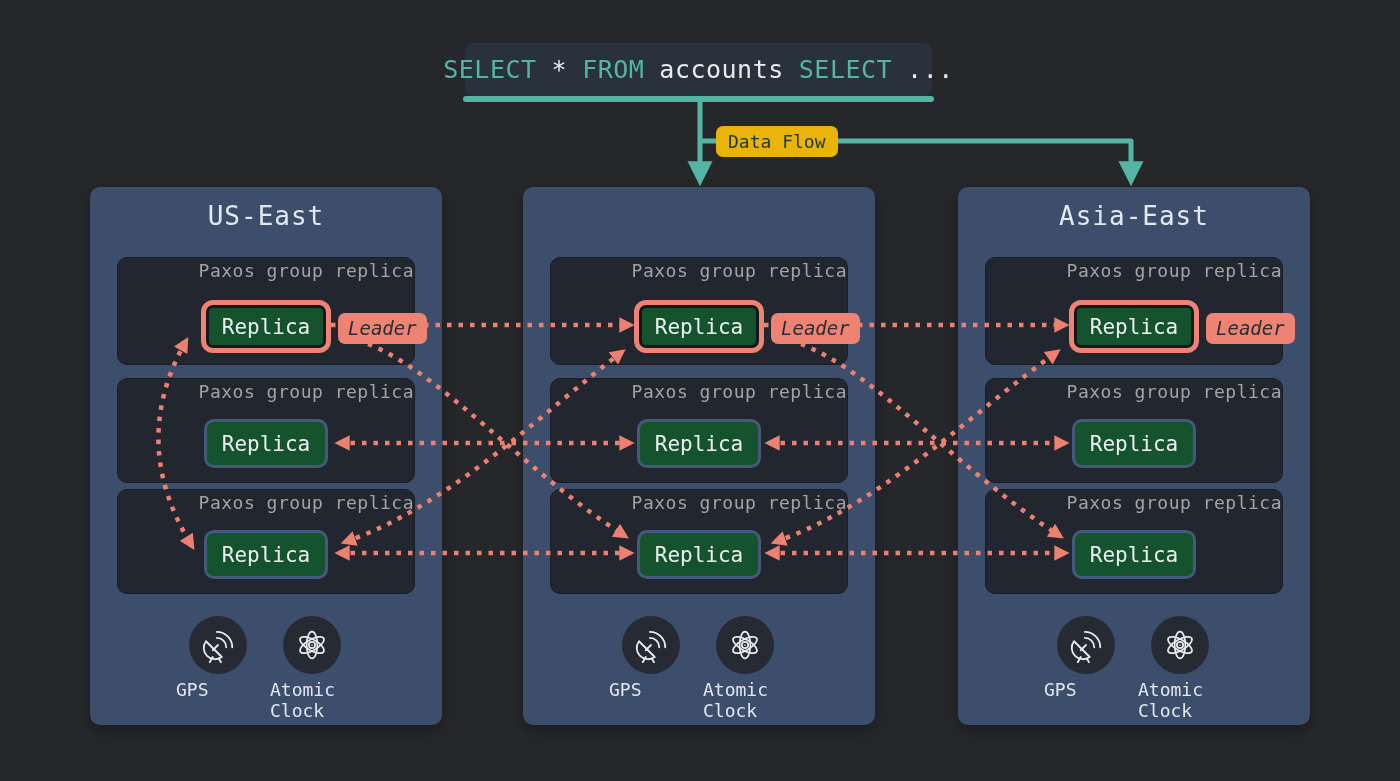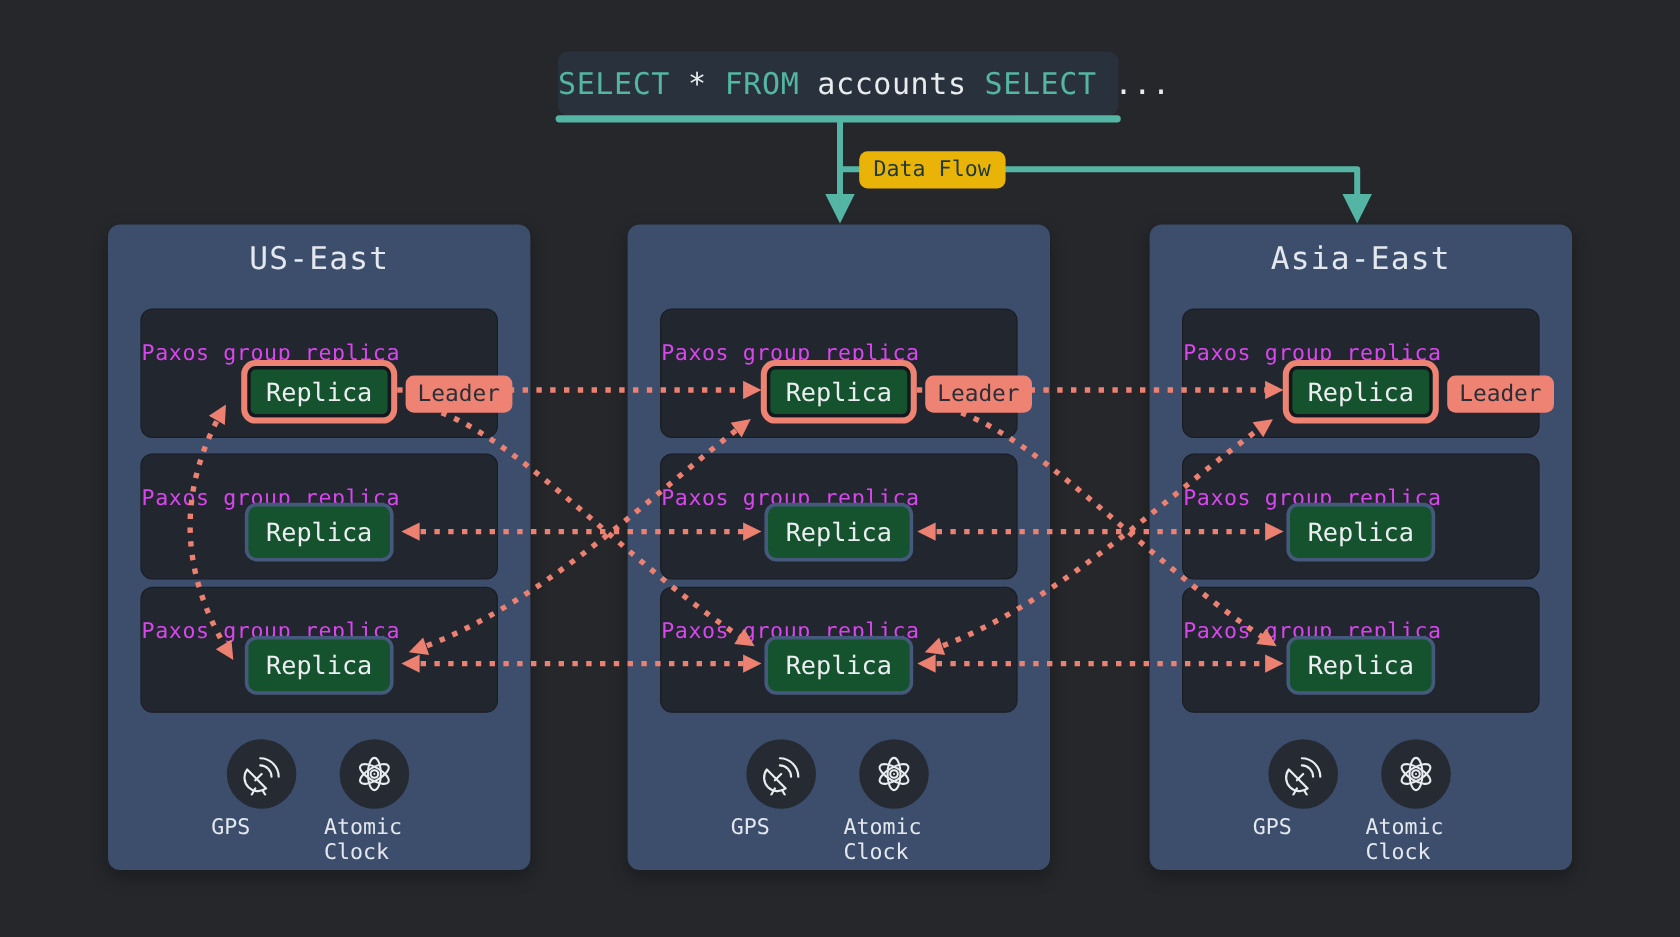--- a/index.html
+++ b/index.html
@@ -7,21 +7,21 @@
   .canvas {
     position:relative; width:1400px; height:781px;
     background:#25272b; overflow:hidden;
     font-family:"DejaVu Sans Mono", monospace;
   }
 
   
   .sql-box {
     position:absolute; left:465px; top:43px; width:467px; height:53px;
     background:#29323c; border-radius:8px;
-    display:flex; align-items:center; 
+    display:flex; align-items:center; justify-content:center;
   }
   .sql-line { display:flex; gap:15px; font-size:25px; letter-spacing:0.5px; }
   .tok.kw { color:#54b5a4; }
   .tok.id { color:#e9ecef; }
   .sql-underline {
     position:absolute; left:-2px; right:-2px; bottom:-6px; height:6px;
     background:#54b5a4; border-radius:3px;
   }
 
   
@@ -41,40 +41,41 @@
   .region-title {
     position:absolute; top:14px; left:0; right:0;
     text-align:center; font-size:26px; letter-spacing:1px; color:#e3e7ee;
   }
 
   .paxos {
     position:absolute; left:27px; width:298px;
     background:#22262e; border:1px solid #1a1d24; border-radius:10px;
   }
   .paxos-label {
-    margin-top:26px; text-align:left;
-    font-size:18px; color:#d946ef; letter-spacing:0.5px;
+    margin-top:2px; text-align:right;
+    font-size:18px; color:#a3a3a3; letter-spacing:0.5px;
   }
   .replica {
     position:absolute; left:50%; transform:translateX(-50%); top:40px;
     width:124px; height:49px;
     background:#14532d; border:3px solid #45597c; border-radius:10px;
     display:flex; align-items:center; justify-content:center;
     font-size:21px; color:#eceef2;
   }
   .replica.leader {
     top:42px; width:130px; height:53px;
     border:5px solid #ee8273; border-radius:12px;
     box-shadow:inset 0 0 0 3px #14171d;
   }
   .leader-badge {
     position:absolute; left:calc(50% + 72px); top:55px; z-index:15;
     height:31px; line-height:31px; padding:0 10px;
     background:#ee8273; color:#2b2e35; font-size:19px; border-radius:7px;
     white-space:nowrap;
+    font-style:italic;
   }
 
   
   .clock-group { position:absolute; top:429px; width:84px; text-align:left; }
   .clock-circle {
     width:58px; height:58px; border-radius:50%; background:#262a33;
     margin:0 auto; display:flex; align-items:center; justify-content:center;
   }
   .clock-label {
     margin-top:5px; font-size:18px; line-height:21px; color:#e3e7ee;

